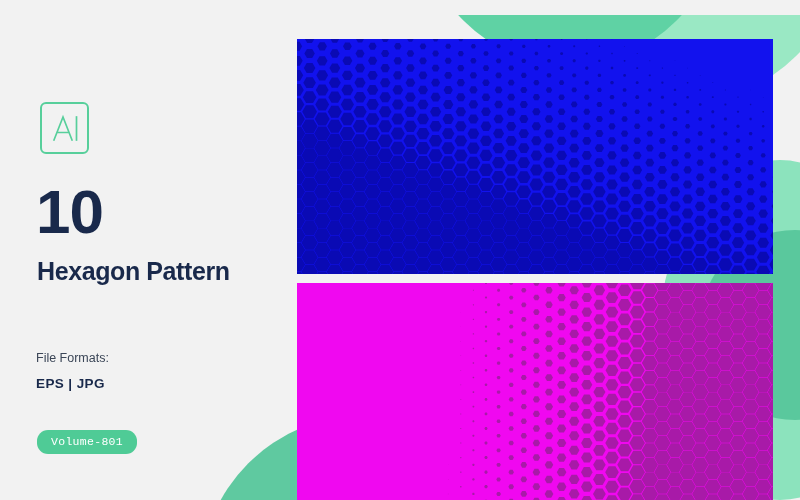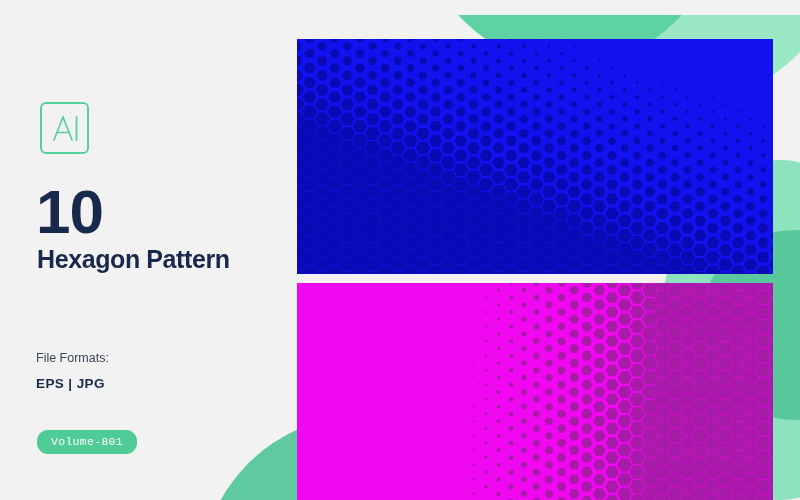--- a/index.html
+++ b/index.html
@@ -82,21 +82,21 @@
   #ai-badge svg { display:block; }
 
   #count {
     position:absolute; left:36px; top:166px;
     font-size:62px; font-weight:bold;
     color:#19294b; letter-spacing:-1px;
     line-height:1;
   }
 
   #title-main {
-    position:absolute; left:37px; top:232px;
+    position:absolute; left:37px; top:244px;
     font-size:25px; font-weight:bold;
     color:#19294b; letter-spacing:-0.4px;
     line-height:1;
   }
   #title-sub {
     position:absolute; left:37px; top:264px;
     font-size:17px; font-weight:bold;
     color:#2c3a56; line-height:1.32;
     width:240px;
   }

